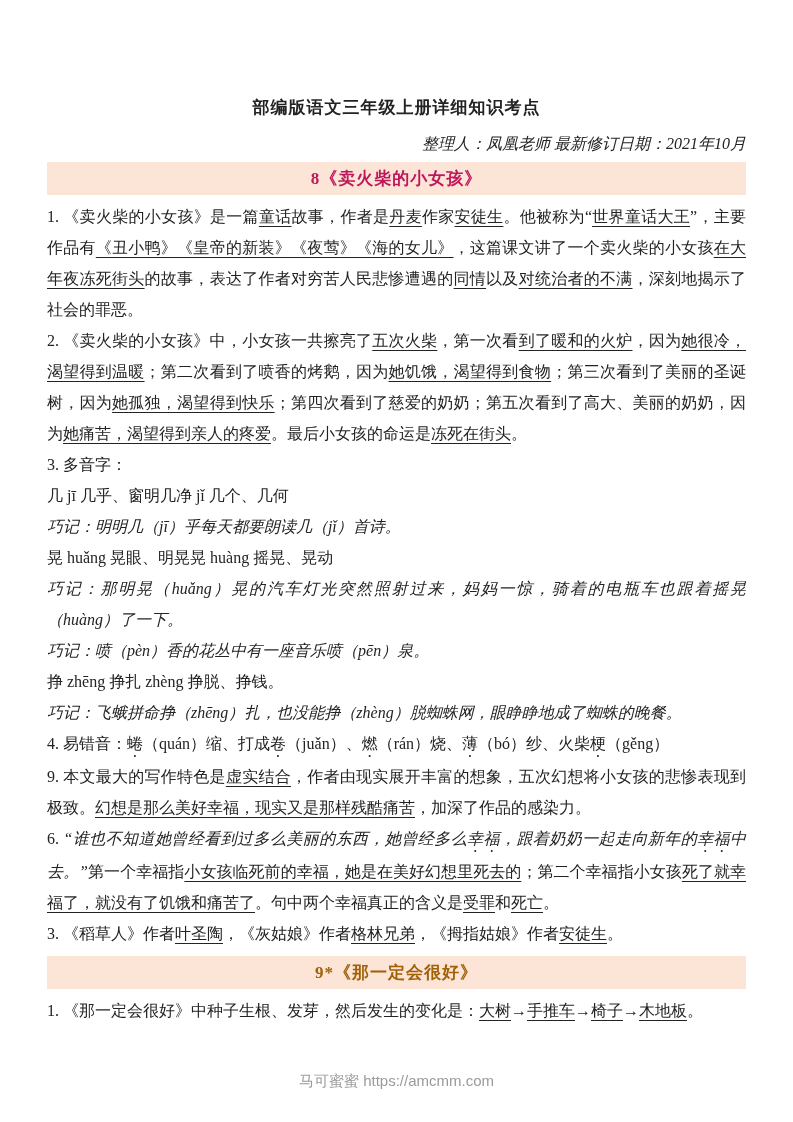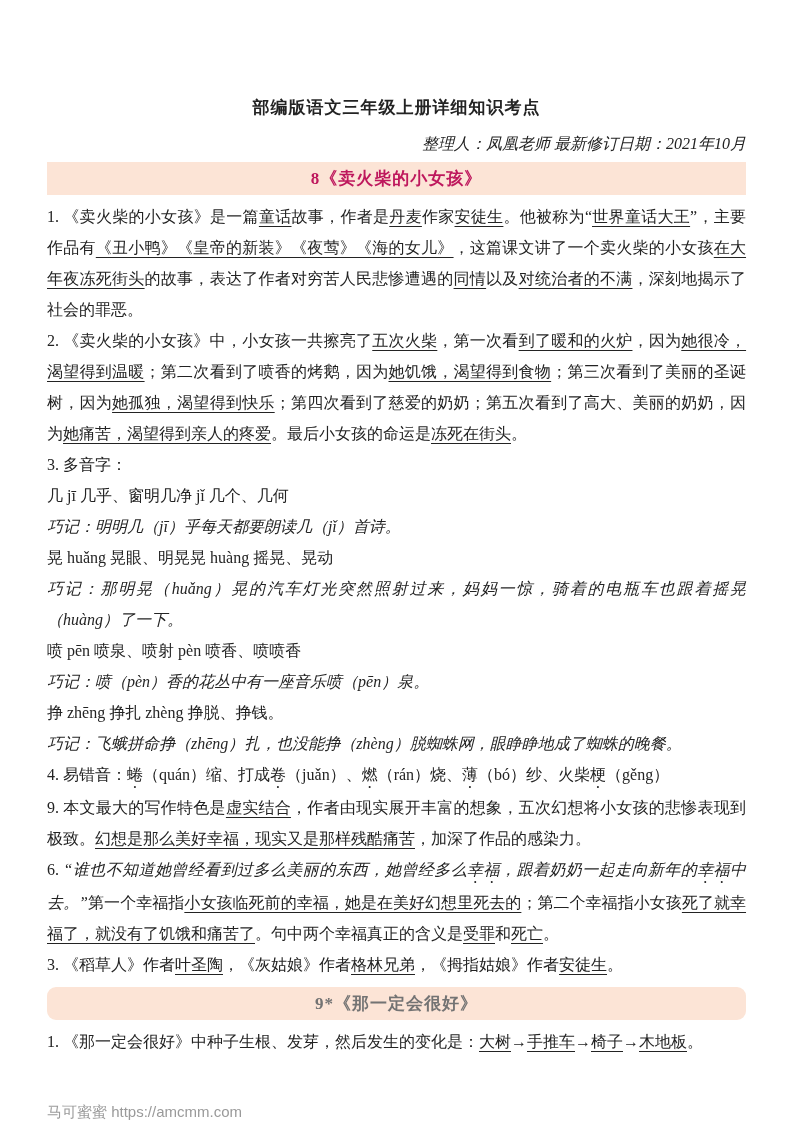--- a/index.html
+++ b/index.html
@@ -46,20 +46,21 @@
     margin-top: 23px;
   }
   .dot {
     -webkit-text-emphasis: filled dot;
     -webkit-text-emphasis-position: under right;
     text-emphasis: filled dot;
     text-emphasis-position: under right;
   }
   .kai { font-style: italic; }
   .footer {
+    text-align: center;
     color: #9a9a9a;
     font-size: 15px;
     margin-top: 46px;
     font-family: "Liberation Sans", "DejaVu Sans", sans-serif;
   }
 </style>
 </head>
 <body style="color: rgb(35, 35, 35);">
 
 <div class="doc">
@@ -68,28 +69,27 @@
   <div>
       <section>
         <div class="band" style="background: rgb(252, 228, 214); color: #be185d;">8《卖火柴的小女孩》</div>
         <p class="para"><span>1. 《卖火柴的小女孩》是一篇</span><span class="u">童话</span><span>故事，作者是</span><span class="u">丹麦</span><span>作家</span><span class="u">安徒生</span><span>。他被称为“</span><span class="u">世界童话大王</span><span>”，主要作品有</span><span class="u">《丑小鸭》《皇帝的新装》《夜莺》《海的女儿》</span><span>，这篇课文讲了一个卖火柴的小女孩</span><span class="u">在大年夜冻死街头</span><span>的故事，表达了作者对穷苦人民悲惨遭遇的</span><span class="u">同情</span><span>以及</span><span class="u">对统治者的不满</span><span>，深刻地揭示了社会的罪恶。</span></p>
         <p class="para"><span>2. 《卖火柴的小女孩》中，小女孩一共擦亮了</span><span class="u">五次火柴</span><span>，第一次看</span><span class="u">到了暖和的火炉</span><span>，因为</span><span class="u">她很冷，渴望得到温暖</span><span>；第二次看到了喷香的烤鹅，因为</span><span class="u">她饥饿，渴望得到食物</span><span>；第三次看到了美丽的圣诞树，因为</span><span class="u">她孤独，渴望得到快乐</span><span>；第四次看到了慈爱的奶奶；第五次看到了高大、美丽的奶奶，因为</span><span class="u">她痛苦，渴望得到亲人的疼爱</span><span>。最后小女孩的命运是</span><span class="u">冻死在街头</span><span>。</span></p>
         <p class="para"><span>3. 多音字：</span></p>
         <p class="para"><span>几 jī 几乎、窗明几净 jǐ 几个、几何</span></p>
         <p class="para"><span class="kai">巧记：明明几（jī）乎每天都要朗读几（jǐ）首诗。</span></p>
         <p class="para"><span>晃 huǎng 晃眼、明晃晃 huàng 摇晃、晃动</span></p>
         <p class="para"><span class="kai">巧记：那明晃（huǎng）晃的汽车灯光突然照射过来，妈妈一惊，骑着的电瓶车也跟着摇晃（huàng）了一下。</span></p>
-        <p class="para"><span>喷 pēn 喷泉、喷射 pèn 喷香、喷喷香</span></p>
         <p class="para"><span class="kai">巧记：喷（pèn）香的花丛中有一座音乐喷（pēn）泉。</span></p>
         <p class="para"><span>挣 zhēng 挣扎 zhèng 挣脱、挣钱。</span></p>
         <p class="para"><span class="kai">巧记：飞蛾拼命挣（zhēng）扎，也没能挣（zhèng）脱蜘蛛网，眼睁睁地成了蜘蛛的晚餐。</span></p>
         <p class="para"><span>4. 易错音：</span><span class="dot">蜷</span><span>（quán）缩、打成</span><span class="dot">卷</span><span>（juǎn）、</span><span class="dot">燃</span><span>（rán）烧、</span><span class="dot">薄</span><span>（bó）纱、火柴</span><span class="dot">梗</span><span>（gěng）</span></p>
         <p class="para"><span>9. 本文最大的写作特色是</span><span class="u">虚实结合</span><span>，作者由现实展开丰富的想象，五次幻想将小女孩的悲惨表现到极致。</span><span class="u">幻想是那么美好幸福，现实又是那样残酷痛苦</span><span>，加深了作品的感染力。</span></p>
         <p class="para"><span>6. </span><span class="kai">“谁也不知道她曾经看到过多么美丽的东西，她曾经多么</span><span class="dot kai">幸福</span><span class="kai">，跟着奶奶一起走向新年的</span><span class="dot kai">幸福</span><span class="kai">中去。”</span><span>第一个幸福指</span><span class="u">小女孩临死前的幸福，她是在美好幻想里死去的</span><span>；第二个幸福指小女孩</span><span class="u">死了就幸福了，就没有了饥饿和痛苦了</span><span>。句中两个幸福真正的含义是</span><span class="u">受罪</span><span>和</span><span class="u">死亡</span><span>。</span></p>
         <p class="para"><span>3. 《稻草人》作者</span><span class="u">叶圣陶</span><span>，《灰姑娘》作者</span><span class="u">格林兄弟</span><span>，《拇指姑娘》作者</span><span class="u">安徒生</span><span>。</span></p>
       </section>
       <section>
-        <div class="band" style="background: rgb(252, 228, 214); color: #737373; border-radius: 9px;">9*《那一定会很好》</div>
+        <div class="band" style="background: rgb(252, 228, 214); color: #a16207;">9*《那一定会很好》</div>
         <p class="para"><span>1. 《那一定会很好》中种子生根、发芽，然后发生的变化是：</span><span class="u">大树</span><span>→</span><span class="u">手推车</span><span>→</span><span class="u">椅子</span><span>→</span><span class="u">木地板</span><span>。</span></p>
       </section>
     </div>
   <div class="footer">马可蜜蜜 https://amcmm.com</div>
 </div>
 
 </body></html>

